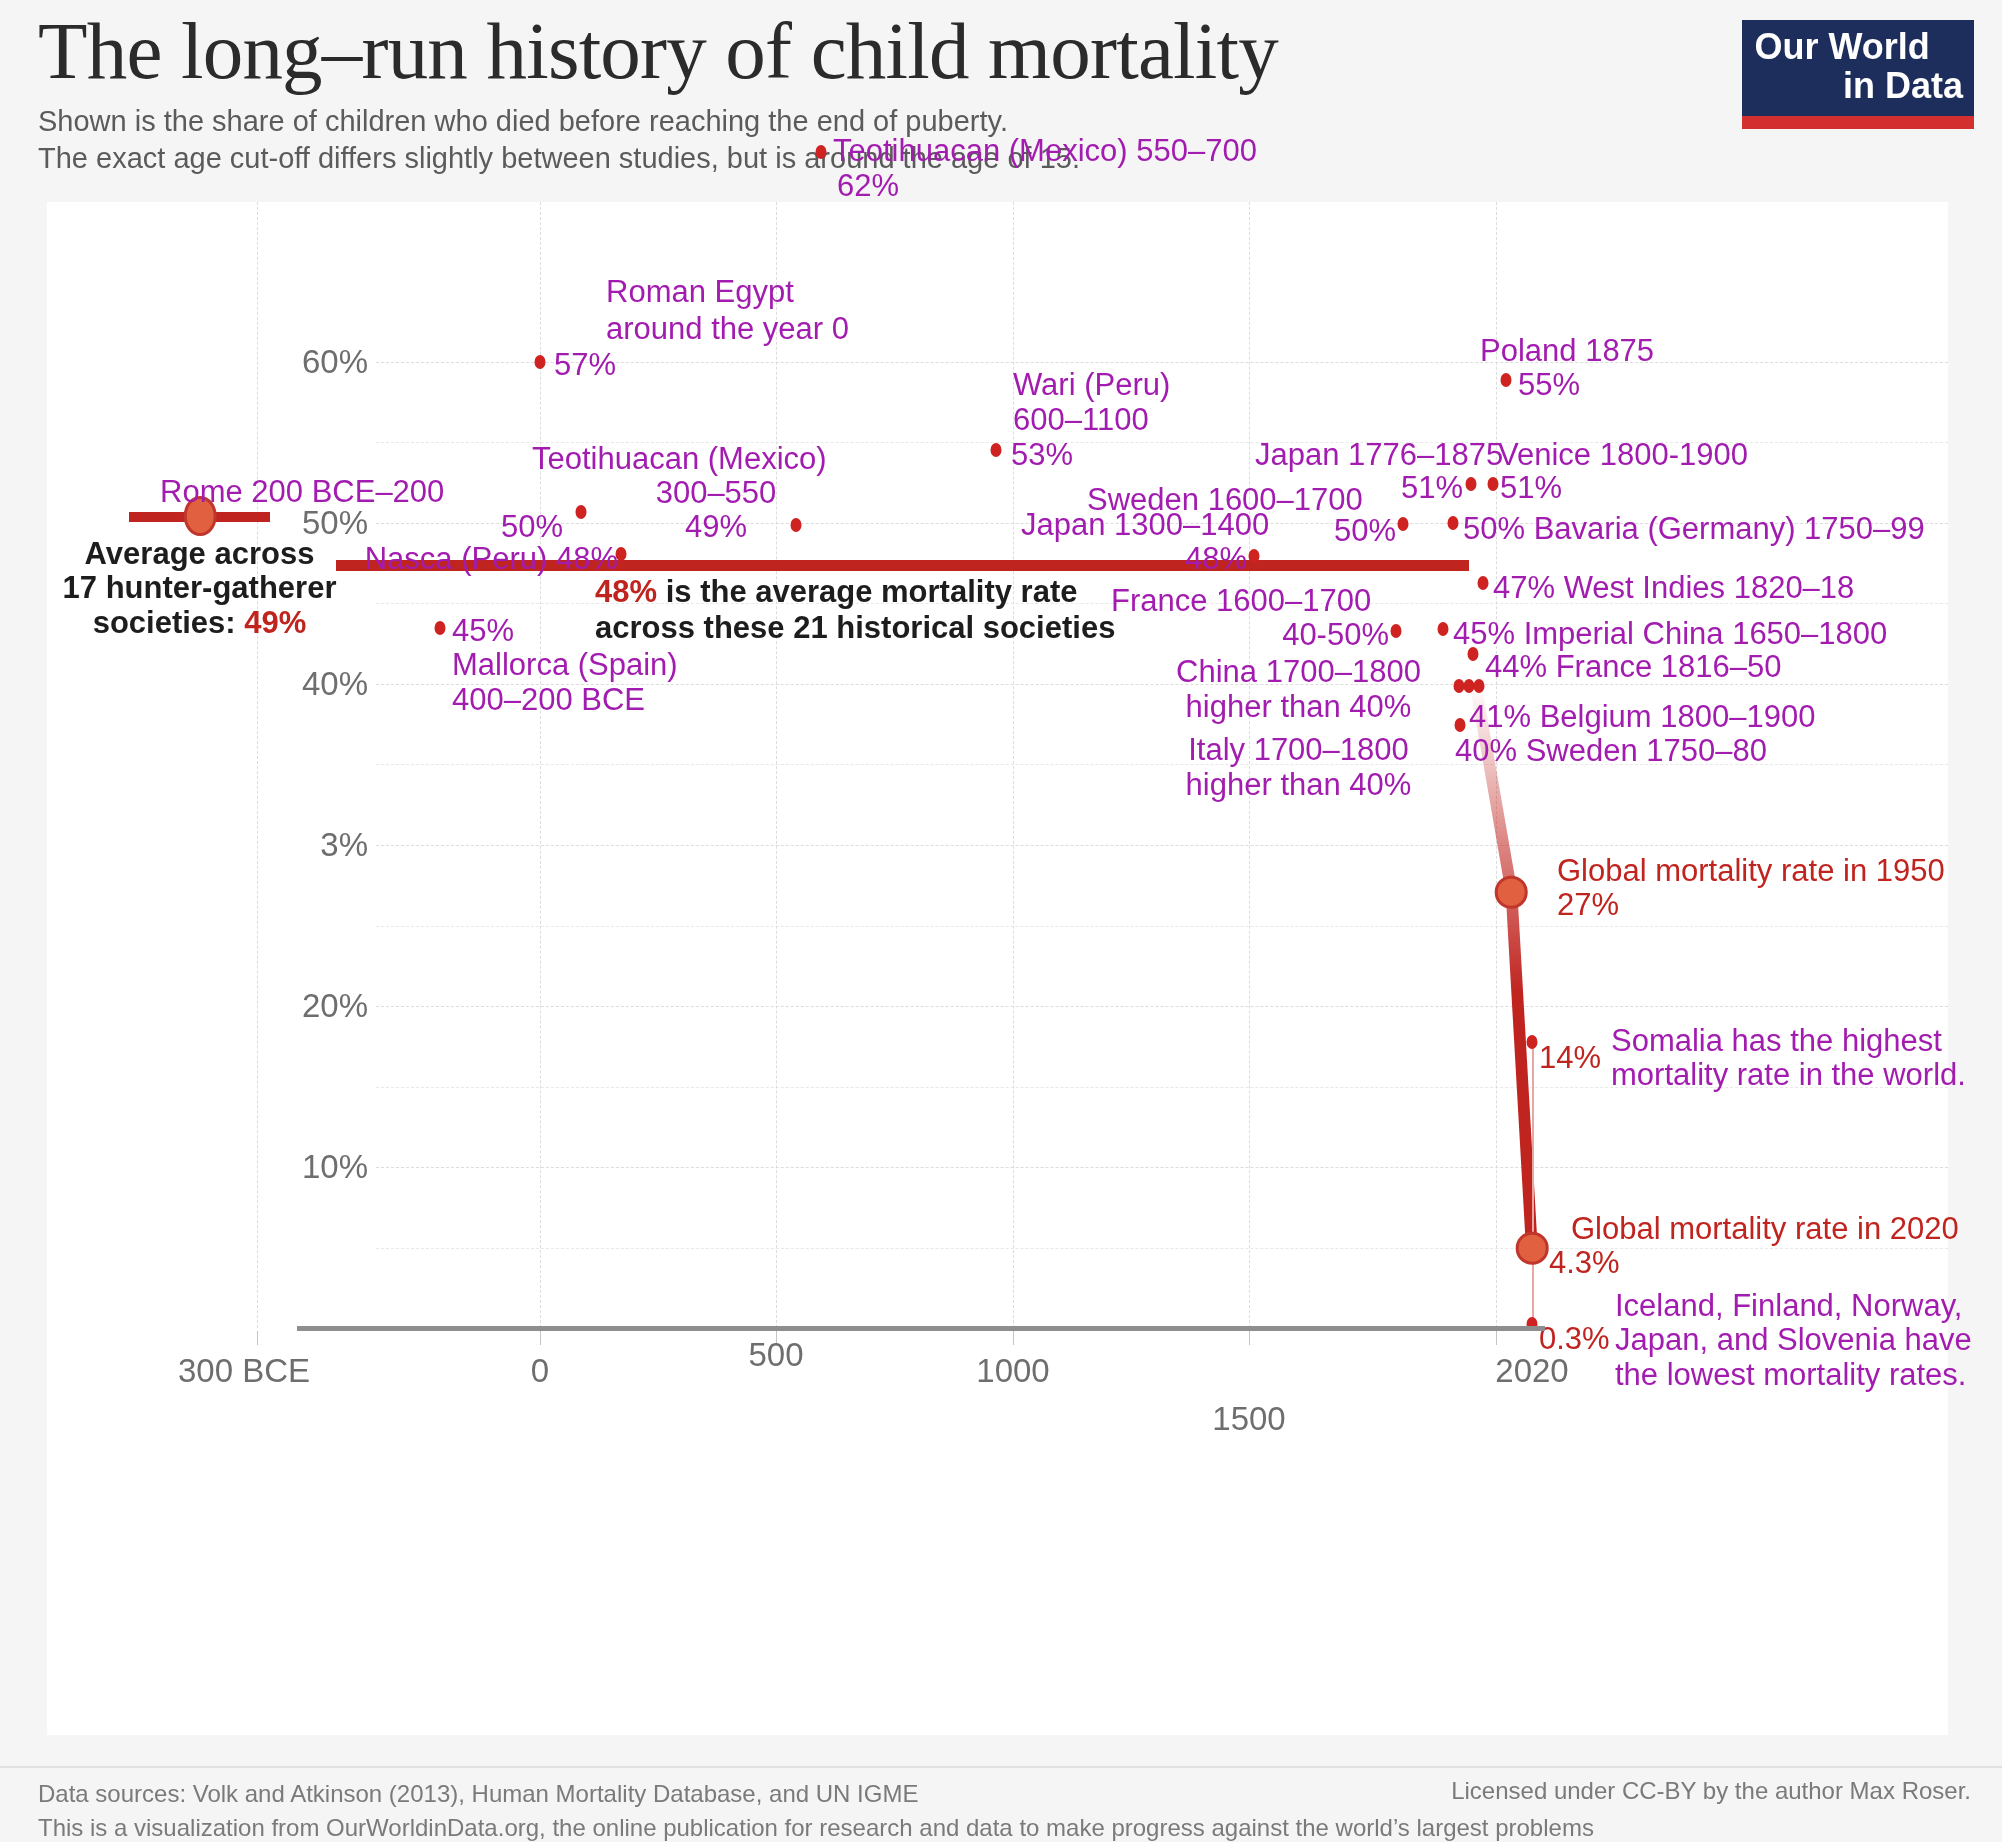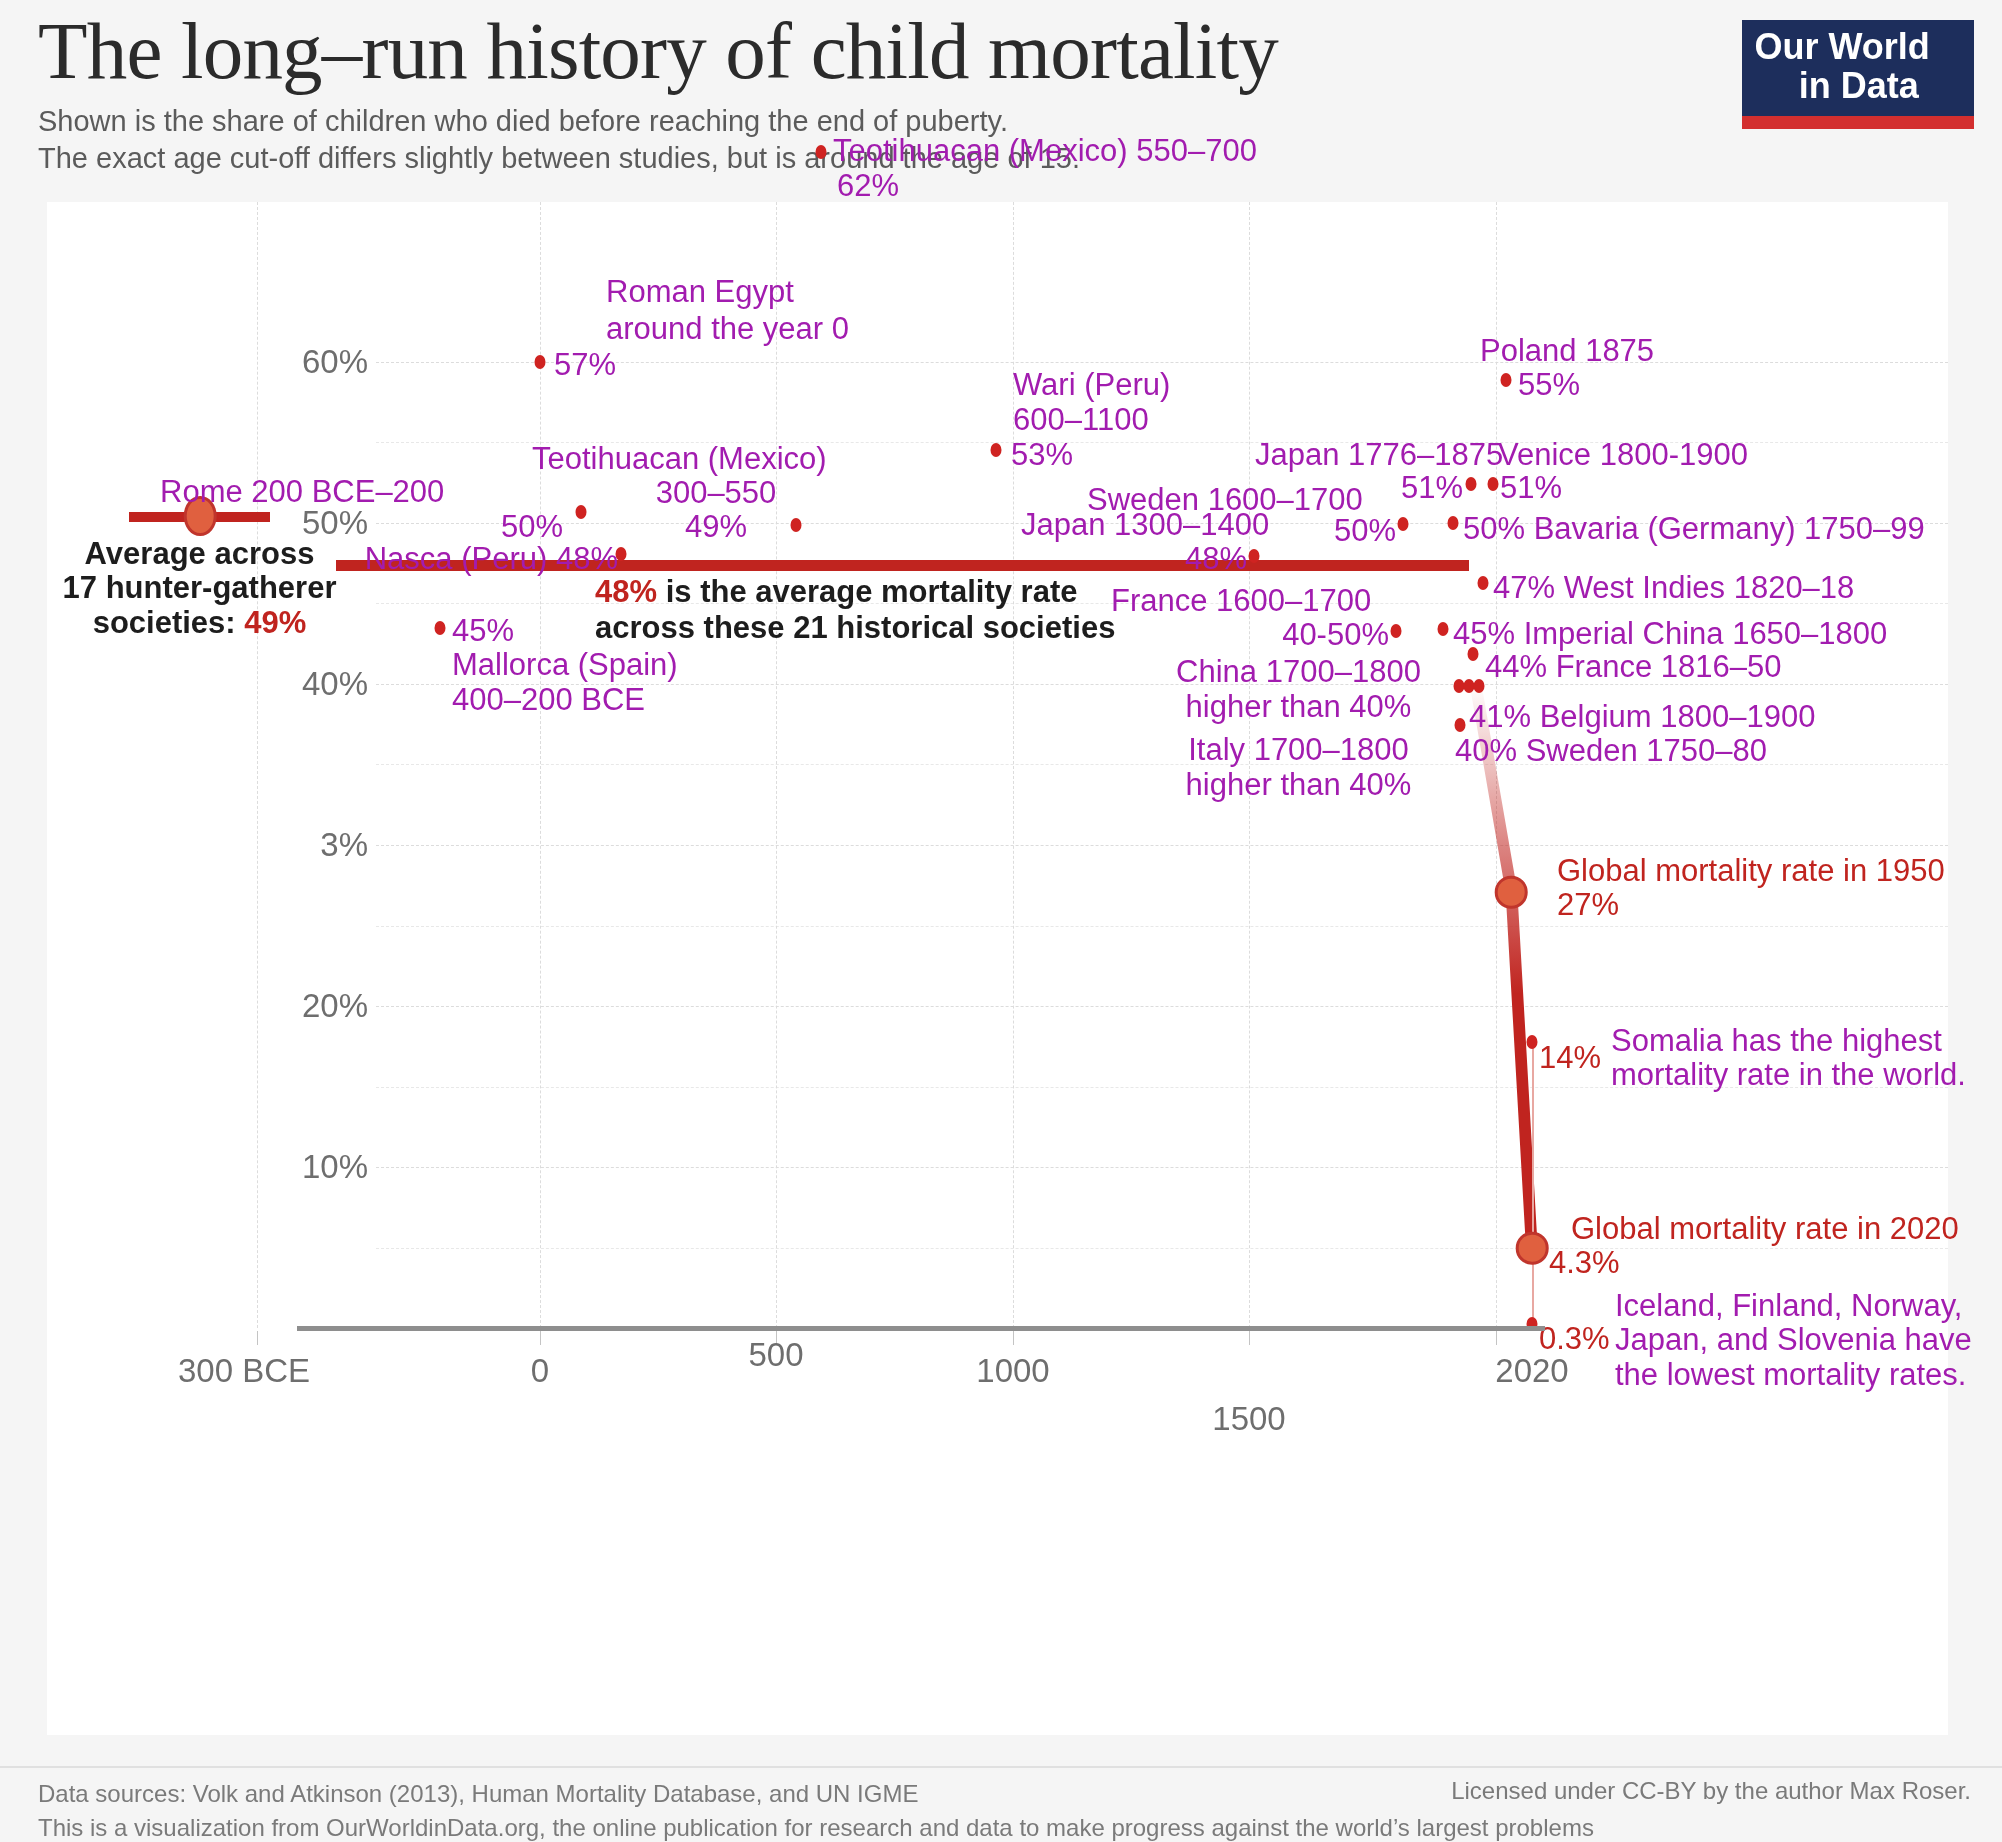--- a/index.html
+++ b/index.html
@@ -28,21 +28,21 @@
   .subtitle div{white-space:nowrap;}
 
   
   .logo{position:absolute;right:28px;top:20.3px;width:232px;}
   .logo-box{
     background:#1d2e5c;color:#fff;
     padding:7.8px 11px 11px 12.5px;
     font-size:36px;line-height:1.07;font-weight:600;
     text-align:left;
   }
-  .logo-line2{text-align:center;}
+  .logo-line2{text-align:right;}
   .logo-bar{height:12.5px;background:#d32f2f;}
 
   
   .plot{
     position:absolute;left:47px;top:202px;
     width:1901px;height:1533px;
     background:#ffffff;
   }
   .grid-h{position:absolute;left:0;height:0;border-top:1.6px dashed #dcdcdc;}
   .grid-h.minor{border-top:1.6px dashed #e8e8e8;}

